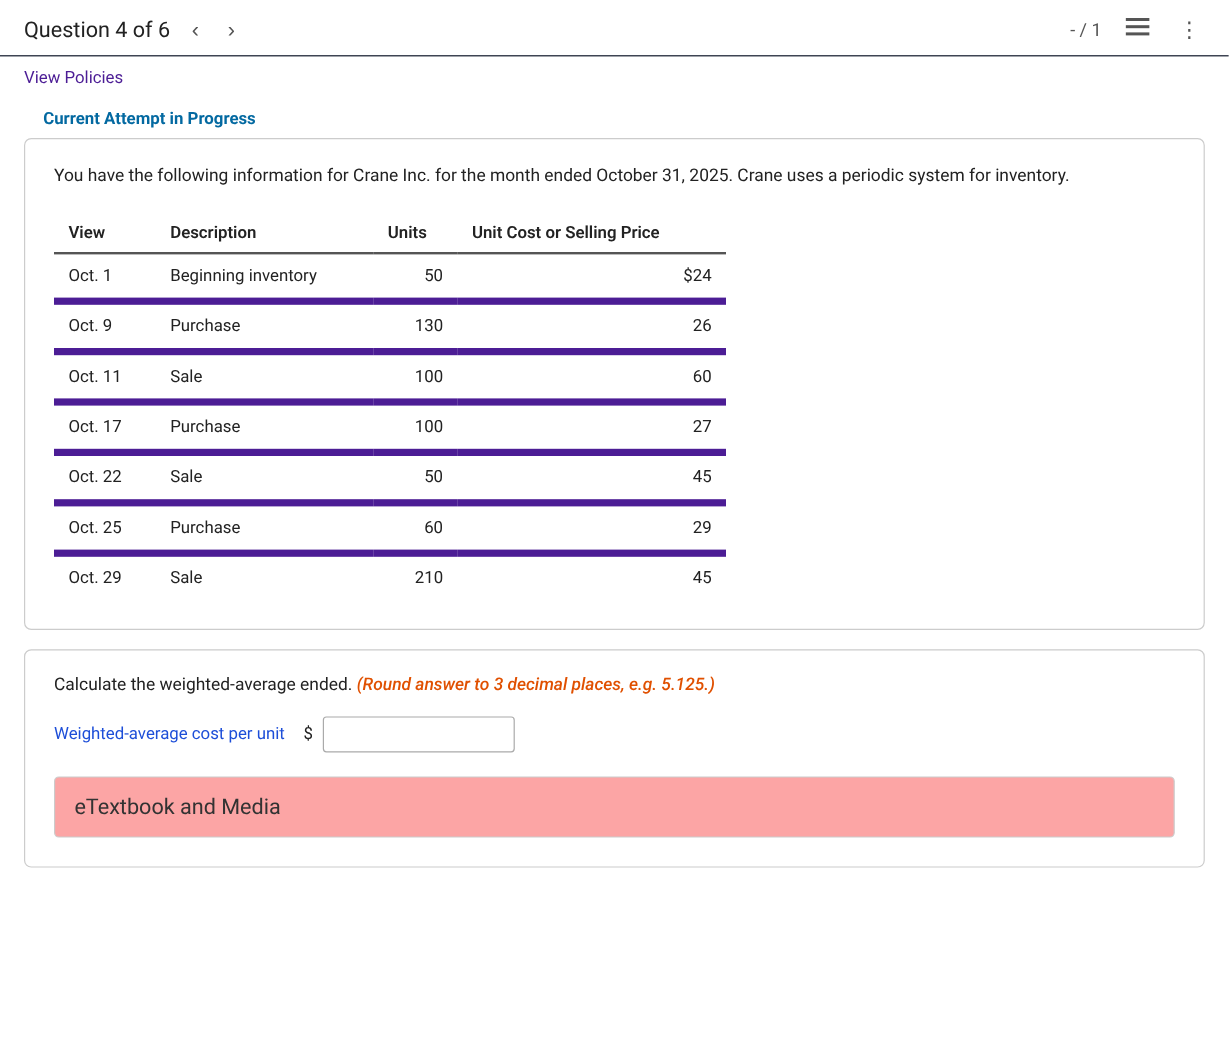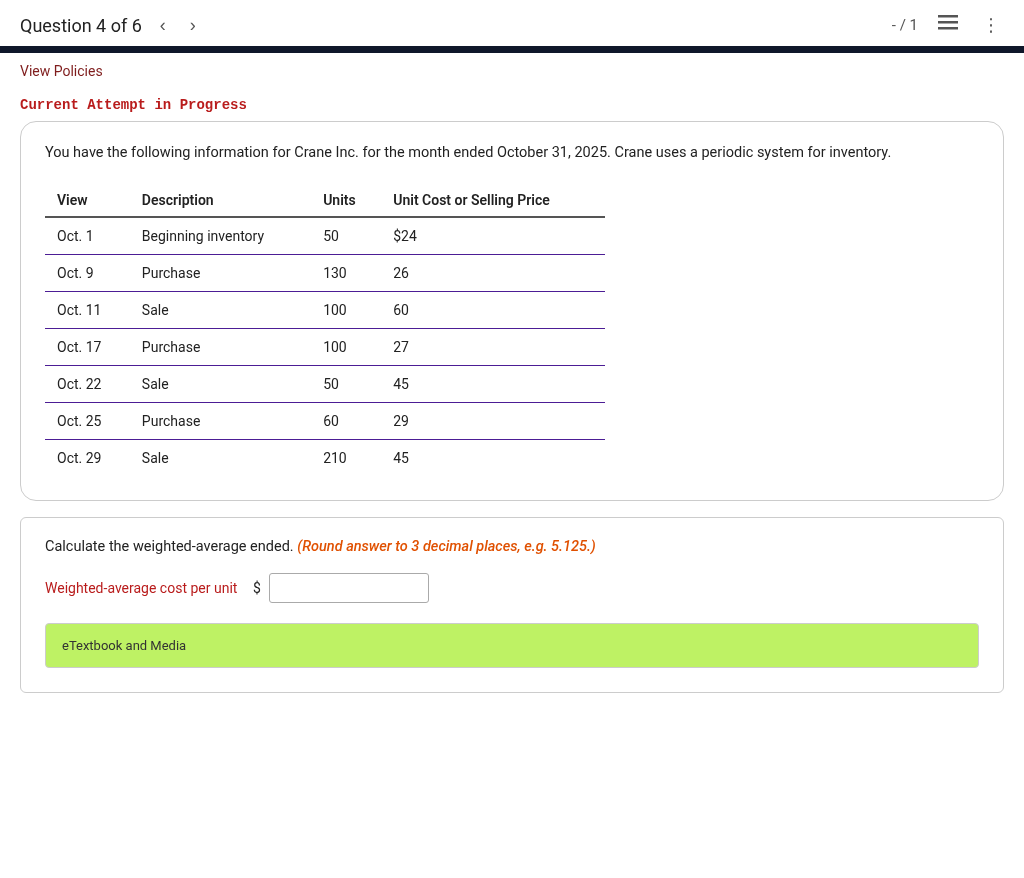--- a/index.html
+++ b/index.html
@@ -14,21 +14,21 @@
       color: #222;
       font-size: 15px;
       padding: 0;
     }
 
     .header {
       display: flex;
       align-items: center;
       justify-content: space-between;
       padding: 12px 20px 8px 20px;
-      border-bottom: 7px solid #0f172a;
+      border-bottom: 1px solid #0f172a;
     }
 
     .header-left {
       display: flex;
       align-items: center;
       gap: 12px;
     }
 
     .question-label {
       font-size: 18px;
@@ -65,40 +65,39 @@
       color: #555;
       font-size: 18px;
       padding: 2px 4px;
       display: flex;
       align-items: center;
     }
 
     .view-policies-link {
       display: block;
       padding: 10px 20px 6px 20px;
-      color: #7f1d1d;
+      color: #4c1d95;
       text-decoration: none;
       font-size: 14px;
     }
 
     .current-attempt {
-      padding: 12px 20px 8px 20px;
+      padding: 12px 20px 8px 36px;
       font-size: 14px;
       font-weight: 700;
-      color: #b91c1c;
-      font-family: Liberation Mono, monospace;
+      color: #0369a1;
     }
 
     .main-content {
       padding: 0 20px;
     }
 
     .question-card {
       border: 1px solid #ccc;
-      border-radius: 16px;
+      border-radius: 6px;
       padding: 20px 24px 24px 24px;
       margin-bottom: 16px;
     }
 
     .question-text {
       font-size: 14.5px;
       color: #222;
       margin-bottom: 20px;
       line-height: 1.5;
     }
@@ -120,25 +119,26 @@
 
     thead th:nth-child(3),
     thead th:nth-child(4) {
       text-align: left;
     }
 
     tbody td {
       padding: 10px 12px;
       font-size: 14px;
       color: #222;
-      border-bottom: 1px solid #4c1d95;
+      border-bottom: 6px solid #4c1d95;
     }
 
     tbody td:nth-child(3),
     tbody td:nth-child(4) {
+      text-align: right;
     }
 
     tbody tr:last-child td {
       border-bottom: none;
     }
 
     .answer-card {
       border: 1px solid #ccc;
       border-radius: 6px;
       padding: 20px 24px 24px 24px;
@@ -159,21 +159,21 @@
 
     .input-row {
       display: flex;
       align-items: center;
       gap: 8px;
       margin-bottom: 20px;
     }
 
     .input-label {
       font-size: 14px;
-      color: #b91c1c;
+      color: #1d4ed8;
       min-width: 200px;
     }
 
     .dollar-sign {
       font-size: 14px;
       color: #222;
     }
 
     .cost-input {
       border: 1px solid #aaa;
@@ -181,23 +181,23 @@
       padding: 6px 10px;
       font-size: 14px;
       width: 160px;
       outline: none;
     }
 
     .etextbook-bar {
       border: 1px solid #ccc;
       border-radius: 4px;
       padding: 14px 16px;
-      font-size: 13px;
+      font-size: 18px;
       color: #333;
-      background: #bef264;
+      background: #fca5a5;
     }
   </style>
 </head>
 <body>
 
 <div class="header">
   <div class="header-left">
     <span class="question-label">Question 4 of 6</span>
     <button class="nav-btn">
       <span>‹</span>

